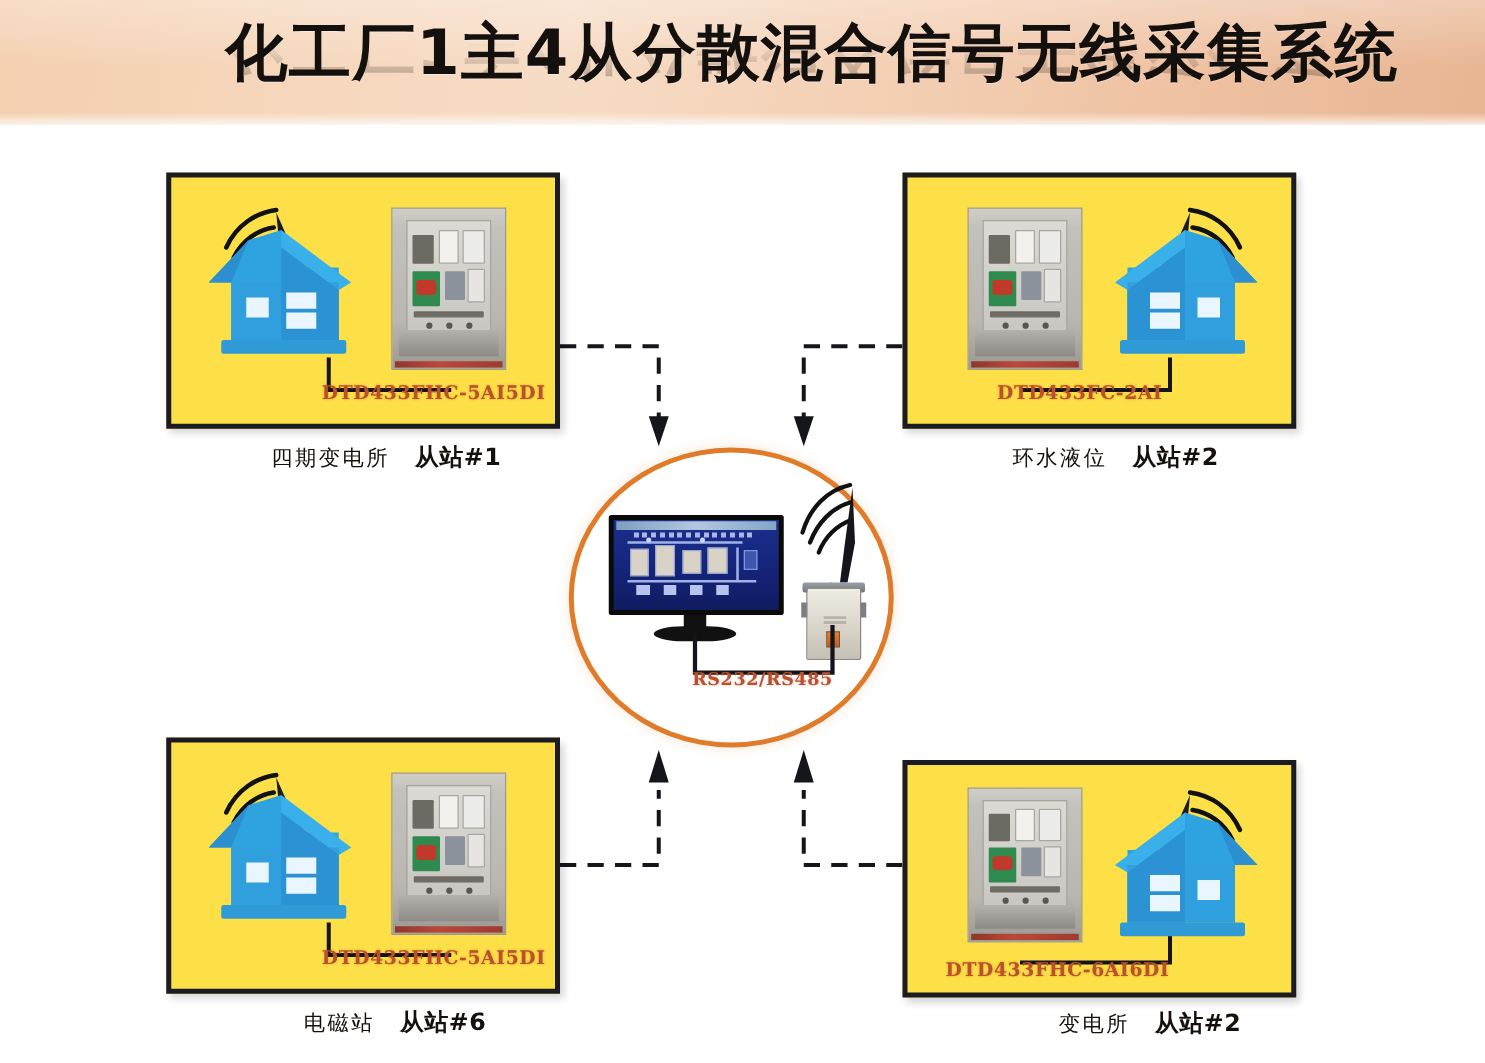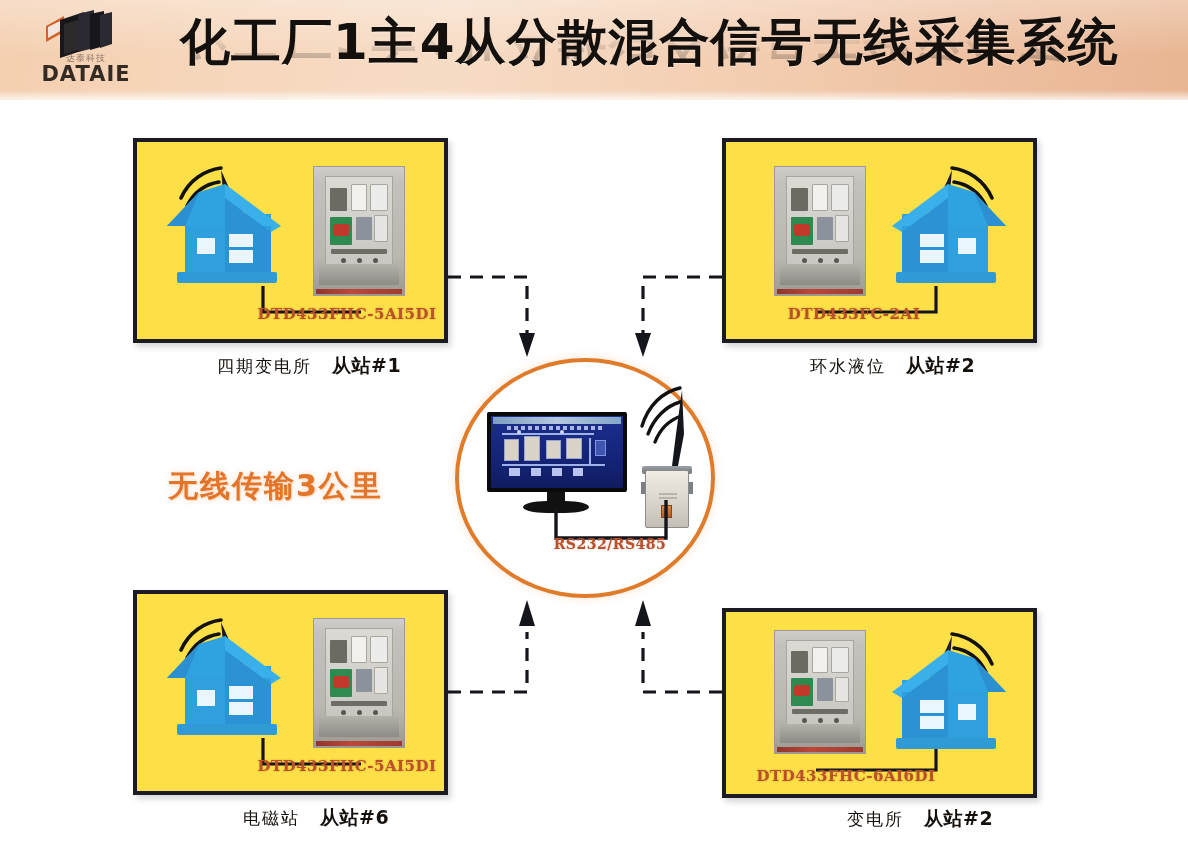--- a/index.html
+++ b/index.html
@@ -183,33 +183,20 @@
   svg.overlay { position:absolute; left:0; top:0; width:1188px; height:850px; pointer-events:none; }
 </style>
 </head>
 <body>
 
 <div id="page">
 
   <div class="banner">
     <div class="banner-sheen"></div>
 
-    <div class="logo-wrap">
-      <svg class="logo-mark" viewBox="0 0 82 52">
-        <polygon points="8,16 26,6 26,22 8,32" fill="#d4622a"></polygon>
-        <polygon points="10,17 24,10 24,20 10,28" fill="#f0e6dd"></polygon>
-        <path d="M22,10 L46,2 L46,40 L22,48 Z" fill="#17161a"></path>
-        <path d="M40,4 L56,0 L56,38 L40,42 Z" fill="#2a2830"></path>
-        <path d="M52,4 L66,1 L66,36 L52,40 Z" fill="#17161a"></path>
-        <path d="M62,5 L74,2 L74,34 L62,38 Z" fill="#2a2830"></path>
-        <path d="M26,14 L40,10 L40,40 L26,44 Z" fill="#f4d8c2" opacity="0.10"></path>
-      </svg>
-      <div class="logo-sub">达泰科技</div>
-      <div class="logo-text">DATAIE</div>
-    </div>
 
     <div class="banner-title">化工厂1主4从分散混合信号无线采集系统</div>
     <div class="banner-title-reflect">化工厂1主4从分散混合信号无线采集系统</div>
   </div>
 
   <svg class="overlay">
 
     <g>
       <path d="M448,277 L527,277 L527,336" fill="none" stroke="#15151c" stroke-width="3.2" stroke-dasharray="13,9" stroke-linecap="butt"></path>
       <polygon points="527,357 519,333 535,333" fill="#15151c"></polygon>
@@ -327,21 +314,21 @@
             <path d="M40,38 L26,72 L8,72 Z" fill="#2b8fd0"></path>
             <path d="M26,72 L112,72 L112,118 L26,118 Z" fill="#2f9fdd"></path>
             <path d="M66,44 L112,78 L112,118 L66,118 Z" fill="#2b93d4"></path>
             <rect x="18" y="118" width="100" height="11" rx="2" fill="#2f9ad6"></rect>
             <rect x="38" y="84" width="18" height="16" fill="#eaf6ff"></rect>
             <rect x="70" y="80" width="24" height="13" fill="#eaf6ff"></rect>
             <rect x="70" y="96" width="24" height="13" fill="#eaf6ff"></rect>
           </g>
         </svg>
 
-        <div class="dev-label" style="left:28px;top:163px;width:200px;">DTD433FC-2AI</div>
+        <div class="dev-label" style="left:4px;top:163px;width:200px;text-align:right;">DTD433FC-2AI</div>
       </div>
     </div>
     <div class="station-caption" style="left:88px; top:215px;">
       <span class="cap-name">环水液位</span><span class="cap-id">从站#2</span>
     </div>
   </div>
 
   <div class="station" style="left:133px; top:590px;">
     <div class="station-frame" style="width:315px;height:205px;">
       <div class="station-inner">
@@ -493,15 +480,14 @@
       <div class="rtu-led"></div>
     </div>
   </div>
 
   <svg style="position:absolute;left:500px;top:500px;width:220px;height:60px;">
     <path d="M56,8 L56,38 L166,38 L166,0" fill="none" stroke="#14141b" stroke-width="3.4"></path>
   </svg>
 
   <div class="serial-label">RS232/RS485</div>
 
-  <div class="wireless-note">无线传输3公里</div>
 
 </div>
 
 </body></html>

